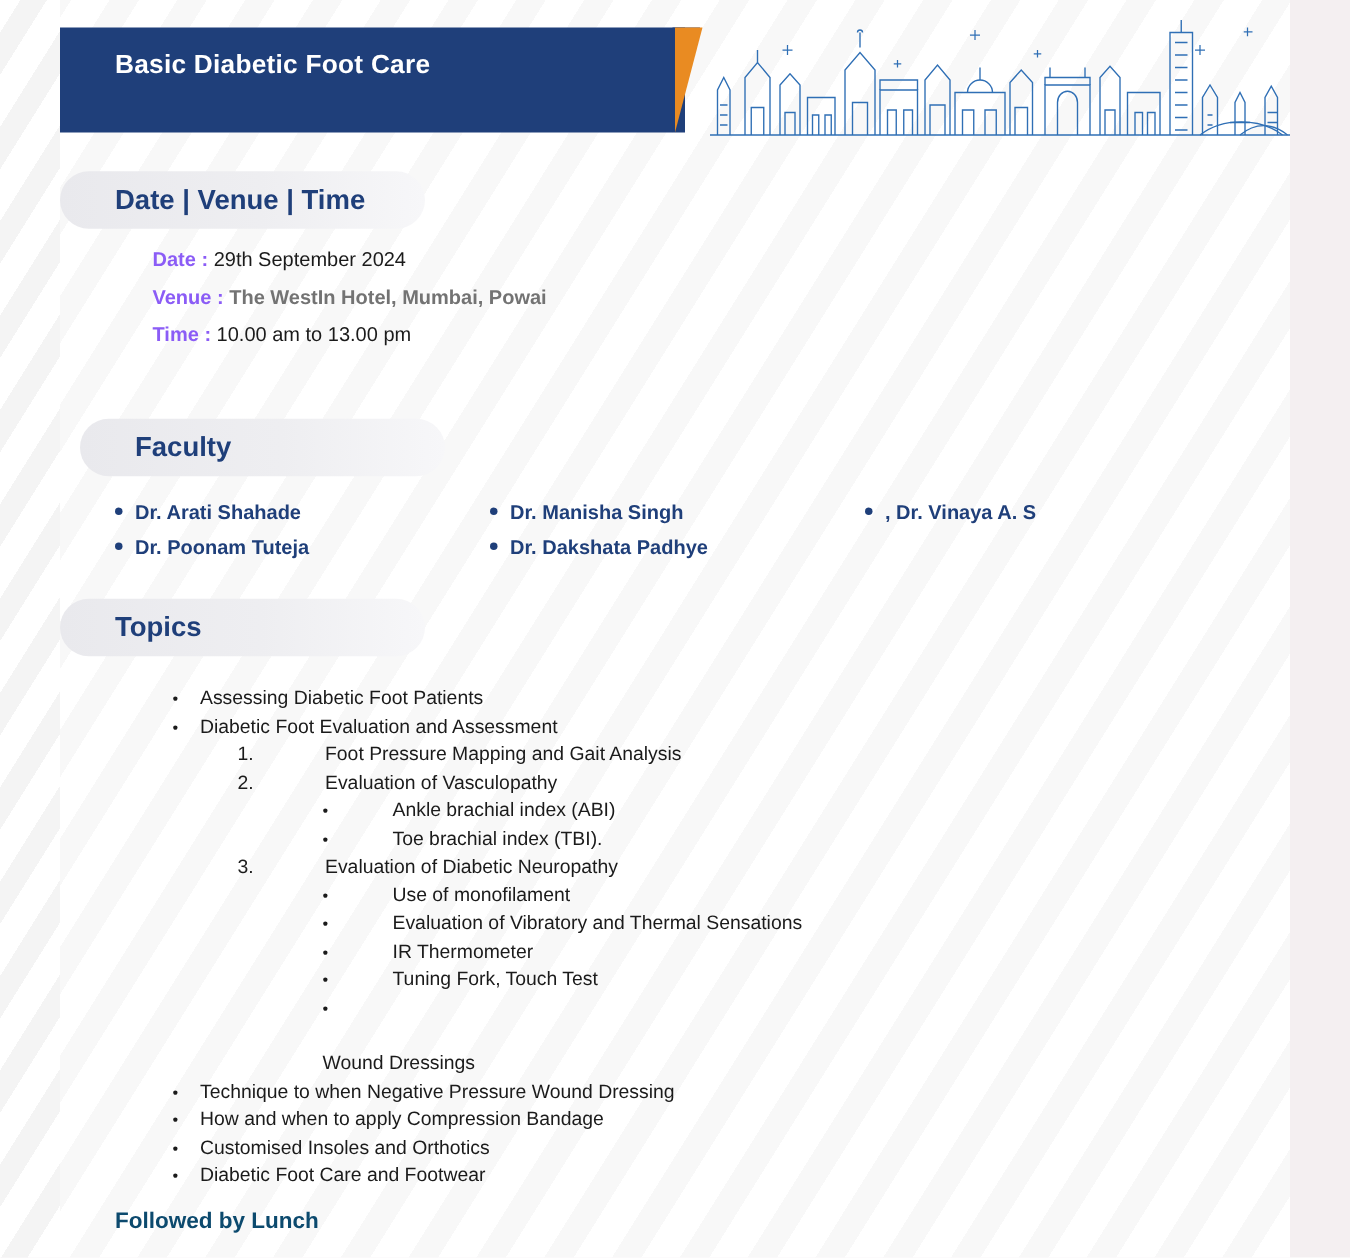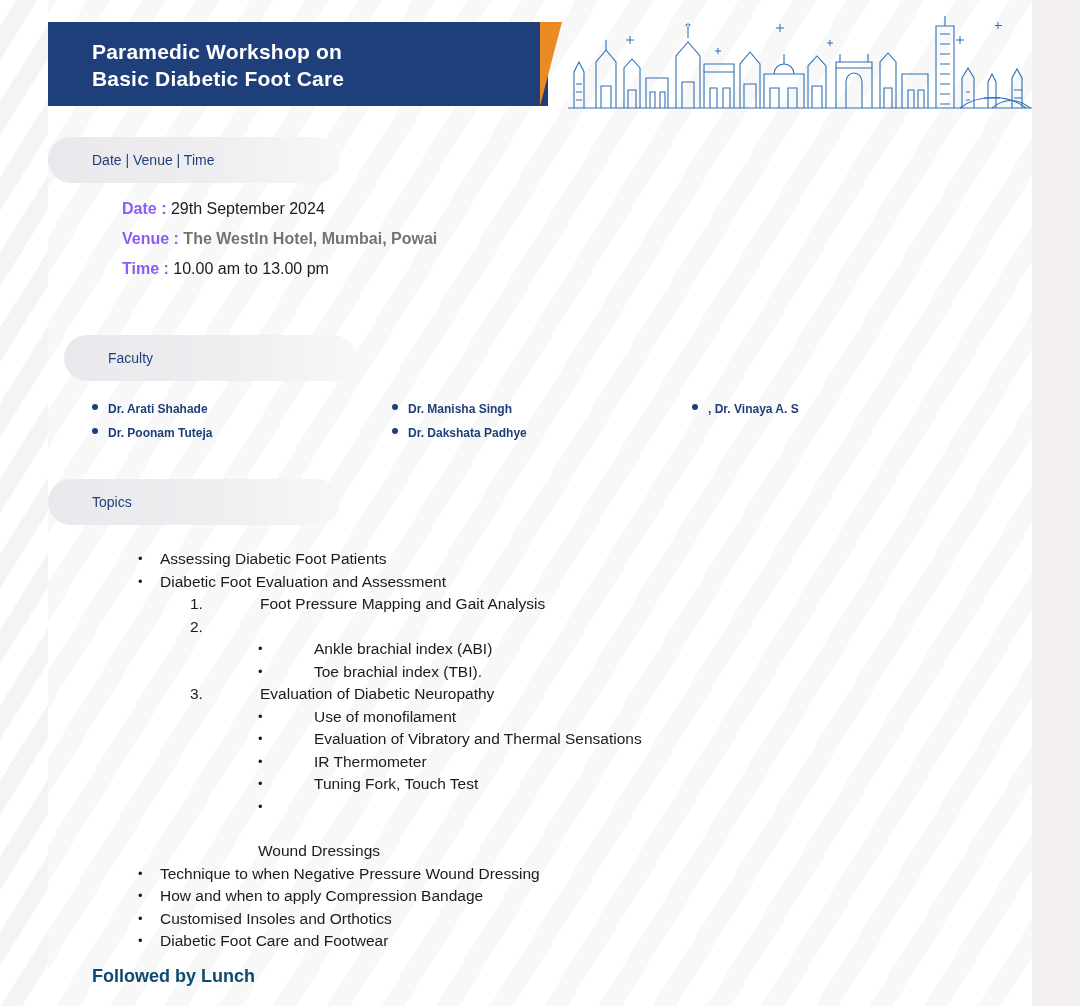--- a/index.html
+++ b/index.html
@@ -110,22 +110,22 @@
     position: absolute;
     height: 46px;
     border-radius: 23px;
     background: linear-gradient(90deg, #e9e9ed 0%, #eeeef1 55%, #f7f7f9 100%);
     display: flex;
     align-items: center;
   }
   .pill-label {
     margin-left: 44px;
     color: #1f3f7a;
-    font-size: 14px;
-    font-weight: normal;
+    font-size: 22px;
+    font-weight: bold;
   }
 
   .pill-datetime { left: 0; top: 137px; width: 292px; }
   .pill-faculty  { left: 16px; top: 335px; width: 292px; }
   .pill-topics   { left: 0; top: 479px; width: 292px; }
 
   
   .detail-line {
     position: absolute;
     left: 44px;
@@ -155,21 +155,21 @@
   }
   .faculty-row {
     display: flex;
     margin-bottom: 10px;
   }
   .faculty-item {
     width: 300px;
     display: flex;
     align-items: baseline;
     color: #1f3f7a;
-    font-size: 12px;
+    font-size: 16px;
     font-weight: bold;
   }
   .bullet-dot {
     display: inline-block;
     width: 6px;
     height: 6px;
     border-radius: 50%;
     background: #1f3f7a;
     margin-right: 10px;
     flex: 0 0 auto;
@@ -221,21 +221,20 @@
 
 <div class="left-strip"></div>
 
 <div class="page">
 
   <div class="header">
     <div class="header-band"></div>
     <div class="header-band-tail"></div>
     <div class="header-accent"></div>
     <div class="header-title">
-      <div>Paramedic Workshop on</div>
       <div>Basic Diabetic Foot Care</div>
     </div>
     <div class="skyline">
       <svg width="470" height="104" viewBox="0 0 470 104" fill="none" stroke="#2f6fb5" stroke-width="1.1">
 
         <g stroke-width="1">
           <path d="M62 28 l0 8 M58 32 l8 0"></path>
           <path d="M212 16 l0 8 M208 20 l8 0"></path>
           <path d="M262 32 l0 6 M259 35 l6 0"></path>
           <path d="M392 28 l0 8 M388 32 l8 0"></path>
@@ -359,20 +358,21 @@
     <div class="t-row lvl1">
       <span class="t-mark">•</span>
       <span class="t-text">Diabetic Foot Evaluation and Assessment</span>
     </div>
     <div class="t-row lvl2">
       <span class="t-mark">1.</span>
       <span class="t-text">Foot Pressure Mapping and Gait Analysis</span>
     </div>
     <div class="t-row lvl2">
       <span class="t-mark">2.</span>
+      <span class="t-text">Evaluation of Vasculopathy</span>
     </div>
     <div class="t-row lvl3">
       <span class="t-mark">•</span>
       <span class="t-text">Ankle brachial index (ABI)</span>
     </div>
     <div class="t-row lvl3">
       <span class="t-mark">•</span>
       <span class="t-text">Toe brachial index (TBI).</span>
     </div>
     <div class="t-row lvl2">

